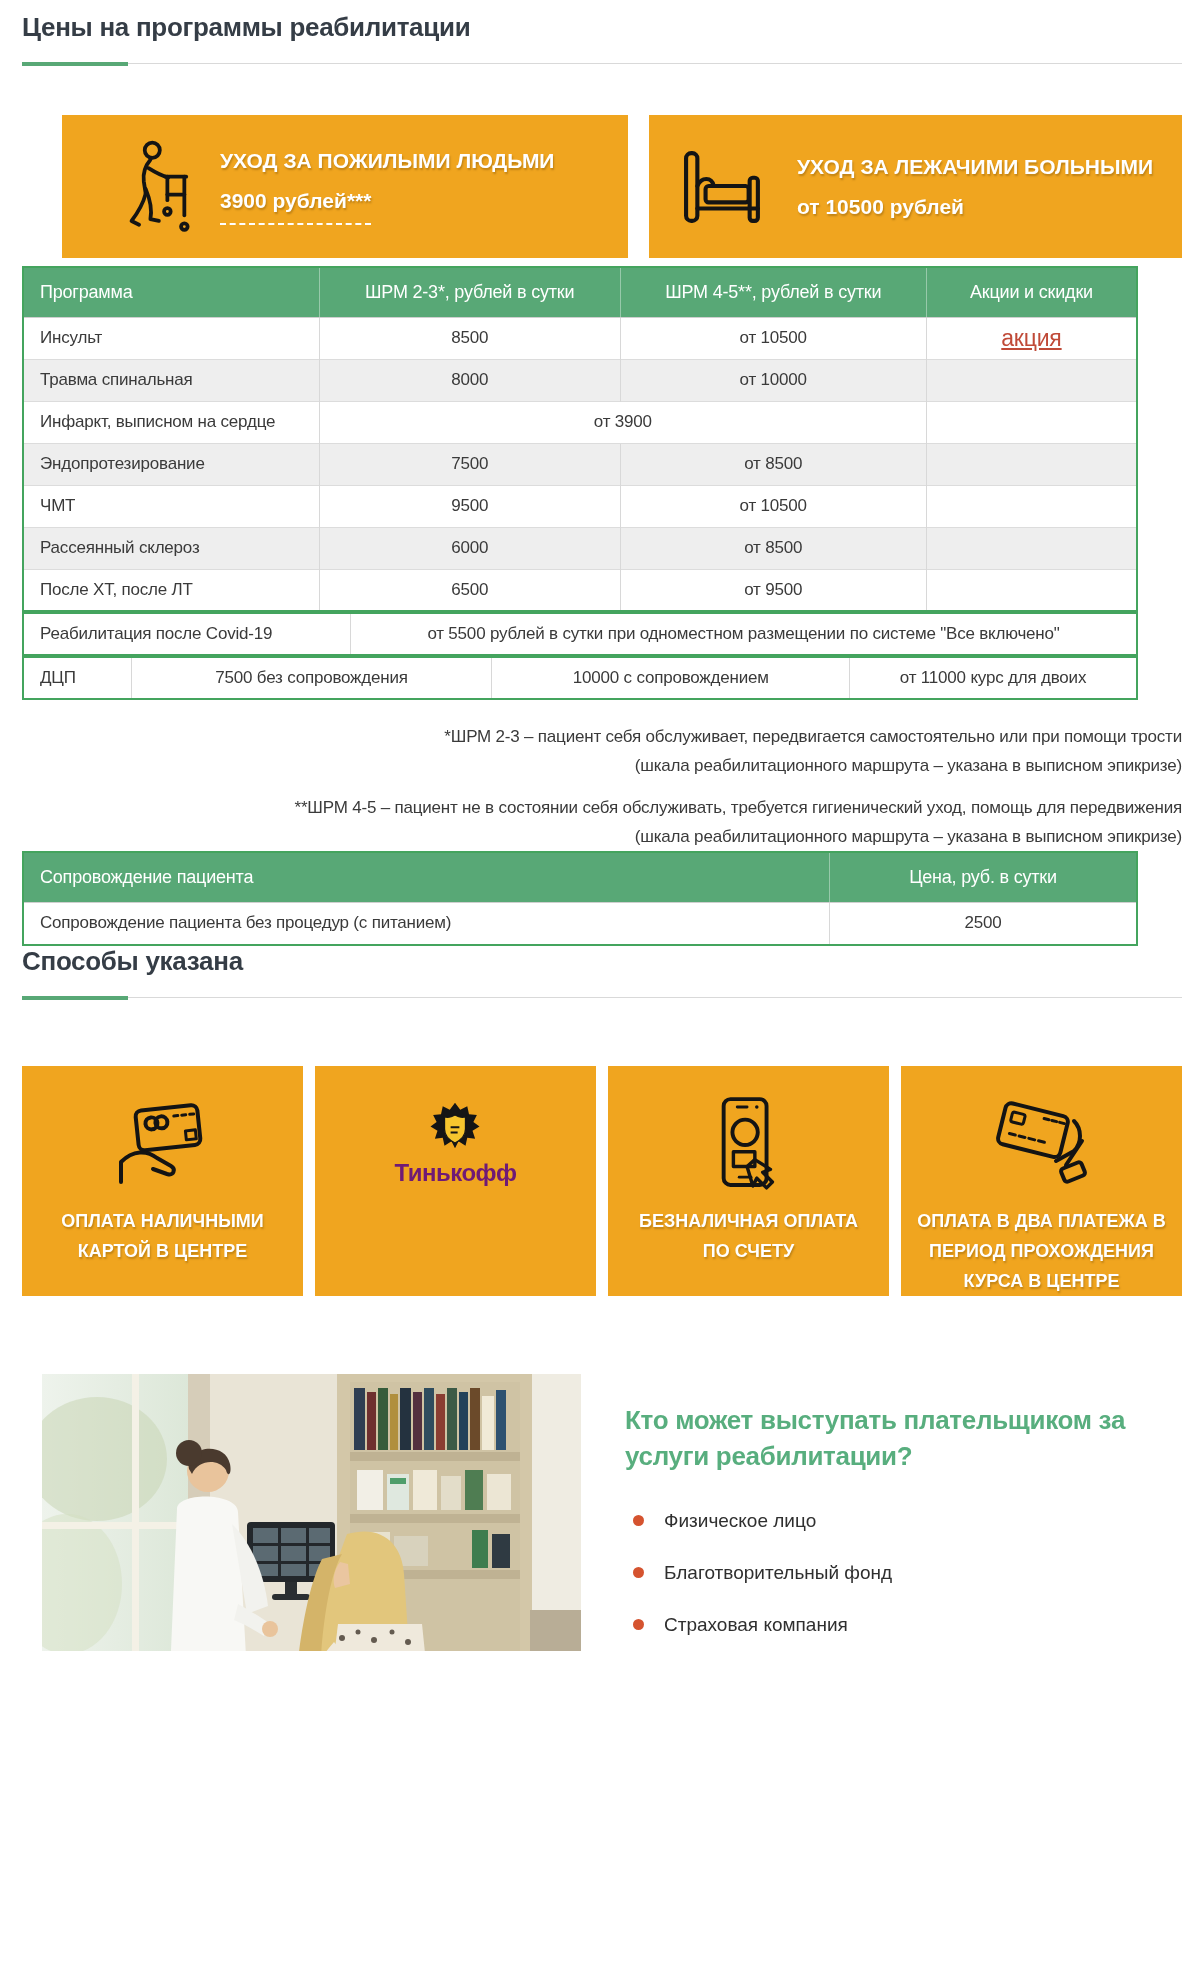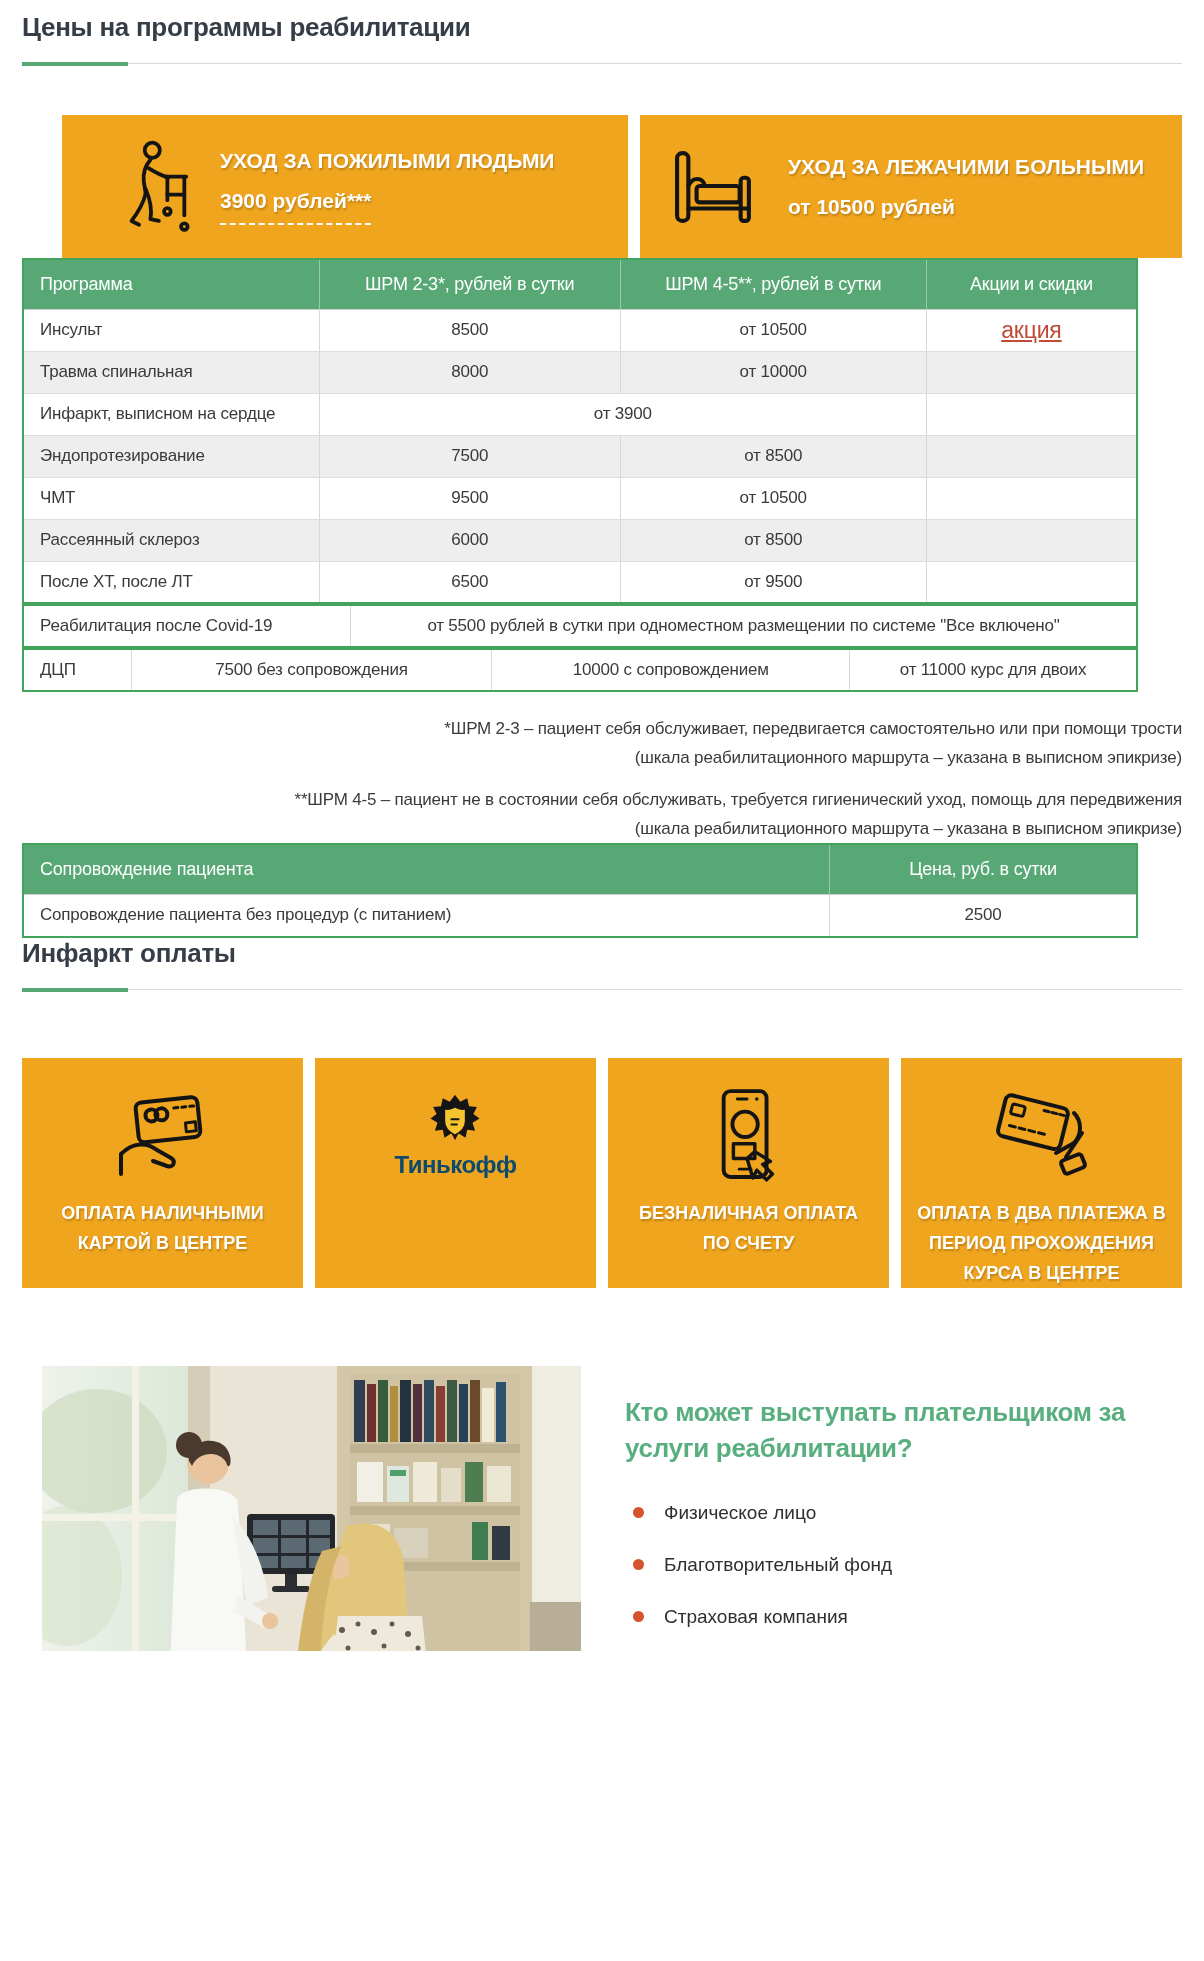--- a/index.html
+++ b/index.html
@@ -18,21 +18,21 @@
 
   h1.page-title,h2.section-title{
     margin:0 22px;font-size:26px;line-height:30px;font-weight:700;color:var(--title-color);
     letter-spacing:-0.3px;
   }
   .rule{position:relative;height:4px;margin:20px 22px 0;}
   .rule .rule-line{position:absolute;left:0;right:0;top:1px;height:1px;background:#d9d9d9;}
   .rule .rule-accent{position:absolute;left:0;top:0;width:106px;height:4px;background:var(--table-green);}
 
   
-  .banners{display:flex;gap:12px;margin:49px 22px 0;height:143px;padding-left:40px;}
+  .banners{display:flex;gap:21px;margin:49px 22px 8px;height:143px;padding-left:40px;}
   .banner{background:var(--accent-orange);display:flex;align-items:center;}
   .banner.b1{width:566px;padding-left:62px;}
   .banner.b2{flex:1;padding-left:30px;}
   .banner .icon-box{flex:0 0 auto;display:flex;align-items:center;justify-content:center;}
   .banner .b-text{margin-left:30px;color:#fff;font-weight:700;font-size:21px;line-height:26px;
     text-shadow:1px 2px 2px rgba(96,62,0,.35);}
   .banner .b-line1{display:block;}
   .banner .b-line2{display:inline-block;margin-top:14px;}
   .banner .b-line2.dashed{border-bottom:2px dashed #fff;padding-bottom:9px;}
 
@@ -61,21 +61,21 @@
   .footnotes p + p{margin-top:13px;}
 
   .mt-paytitle{margin-top:76px;}
 
   
   .cards{display:flex;gap:12px;margin:66px 22px 0;height:230px;}
   .pay-card{flex:1;background:var(--accent-orange);display:flex;flex-direction:column;align-items:center;padding-top:26px;}
   .pay-card .icon-box{height:104px;display:flex;flex-direction:column;align-items:center;justify-content:center;}
   .pay-card .card-label{margin-top:10px;color:#fff;font-weight:700;font-size:18px;line-height:30px;text-align:center;
     padding:0 16px;text-shadow:1px 2px 2px rgba(96,62,0,.35);}
-  .tinkoff-word{font-size:24px;font-weight:700;color:#0c4a6e;margin-top:2px;letter-spacing:-0.5px;}
+  .tinkoff-word{font-size:24px;font-weight:700;color:#701a75;margin-top:2px;letter-spacing:-0.5px;}
 
   
   .bottom{display:flex;margin:78px 0 0 42px;}
   .photo-wrap{width:539px;height:366px;flex:0 0 auto;overflow:hidden;}
   .payer-col{margin-left:44px;width:540px;padding-top:28px;}
   .payer-heading{color:var(--heading-green);font-size:26px;line-height:36px;font-weight:700;letter-spacing:-0.3px;}
   ul.payer-list{list-style:none;margin-top:32px;}
   ul.payer-list li{display:flex;margin-bottom:22px;}
   ul.payer-list .dot{flex:0 0 auto;width:11px;height:11px;border-radius:50%;background:var(--bullet-red);margin:9px 20px 0 8px;}
   ul.payer-list .payer-text{font-size:19px;line-height:30px;color:#2f2f2f;}
@@ -245,21 +245,21 @@
       </tr>
     </thead>
     <tbody>
       <tr>
         <td class="cell-left" style="height:43px">Сопровождение пациента без процедур (с питанием)</td>
         <td class="cell-center">2500</td>
       </tr>
     </tbody>
   </table>
 
-  <h2 class="section-title mt-paytitle">Инфаркт оплаты</h2>
+  <h2 class="section-title mt-paytitle">Способы указана</h2>
   <div class="rule">
     <span class="rule-line"></span>
       <span class="rule-accent"></span>
   </div>
 
   <div class="cards">
     <div class="pay-card">
       <span class="icon-box">
         <svg class="lineicon" width="96" height="86" viewBox="0 0 96 84">
           <g transform="rotate(-6 50 26)">

